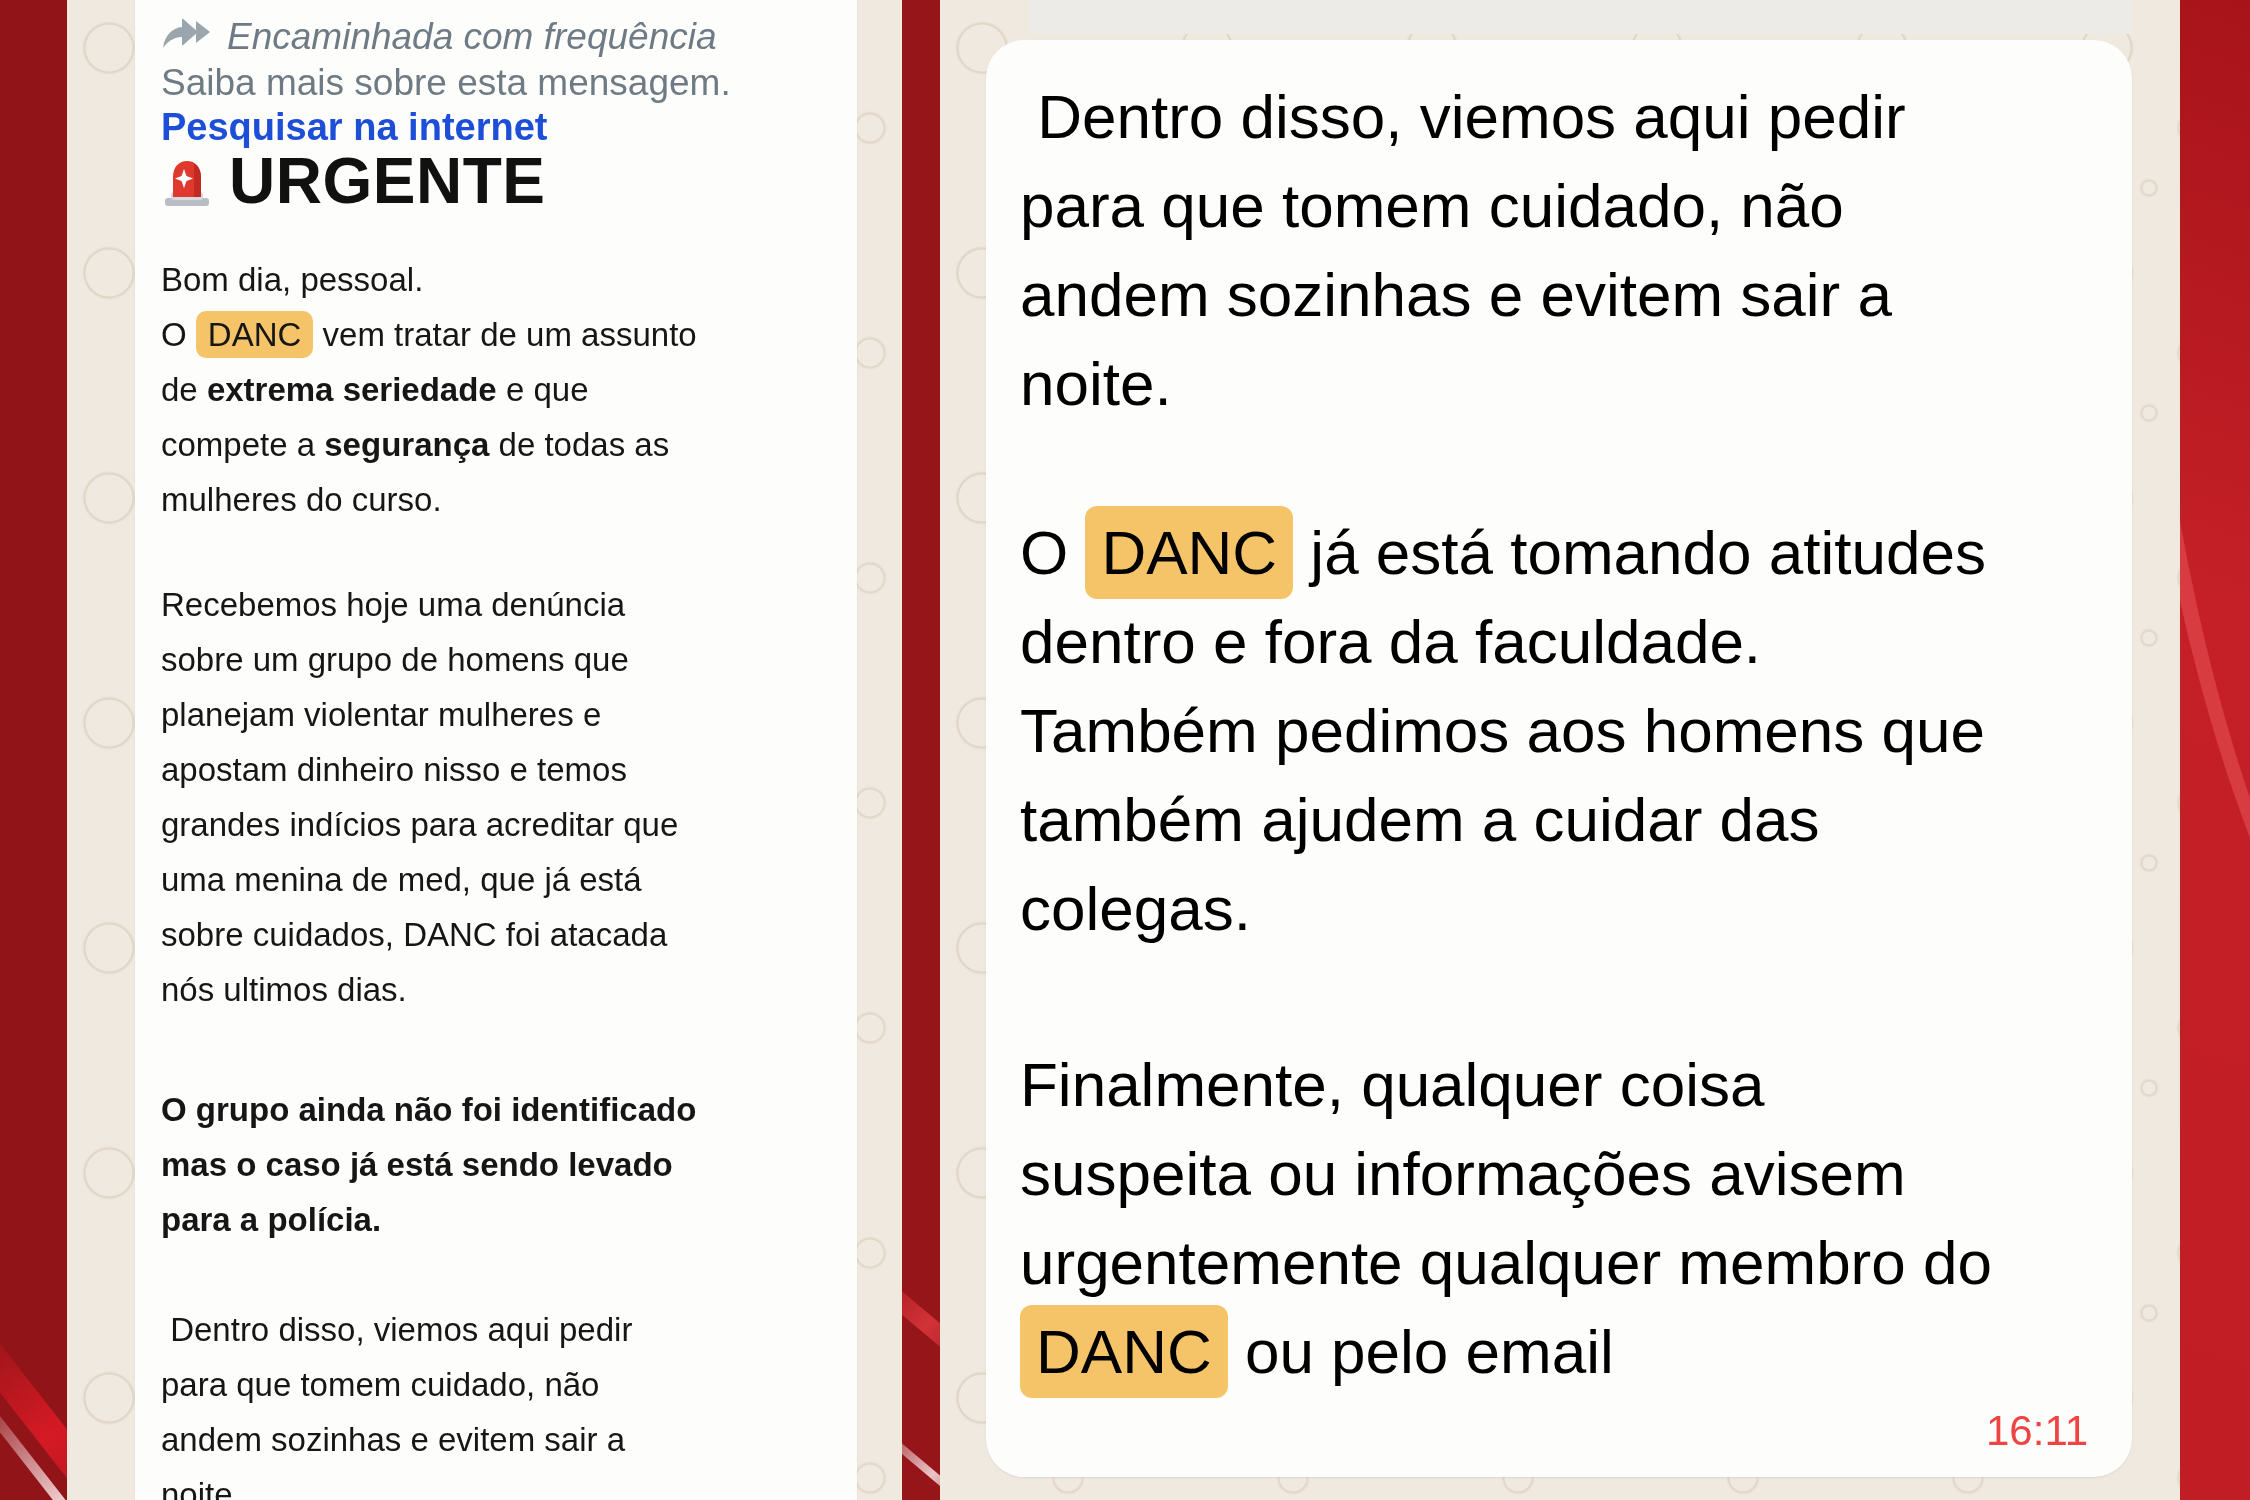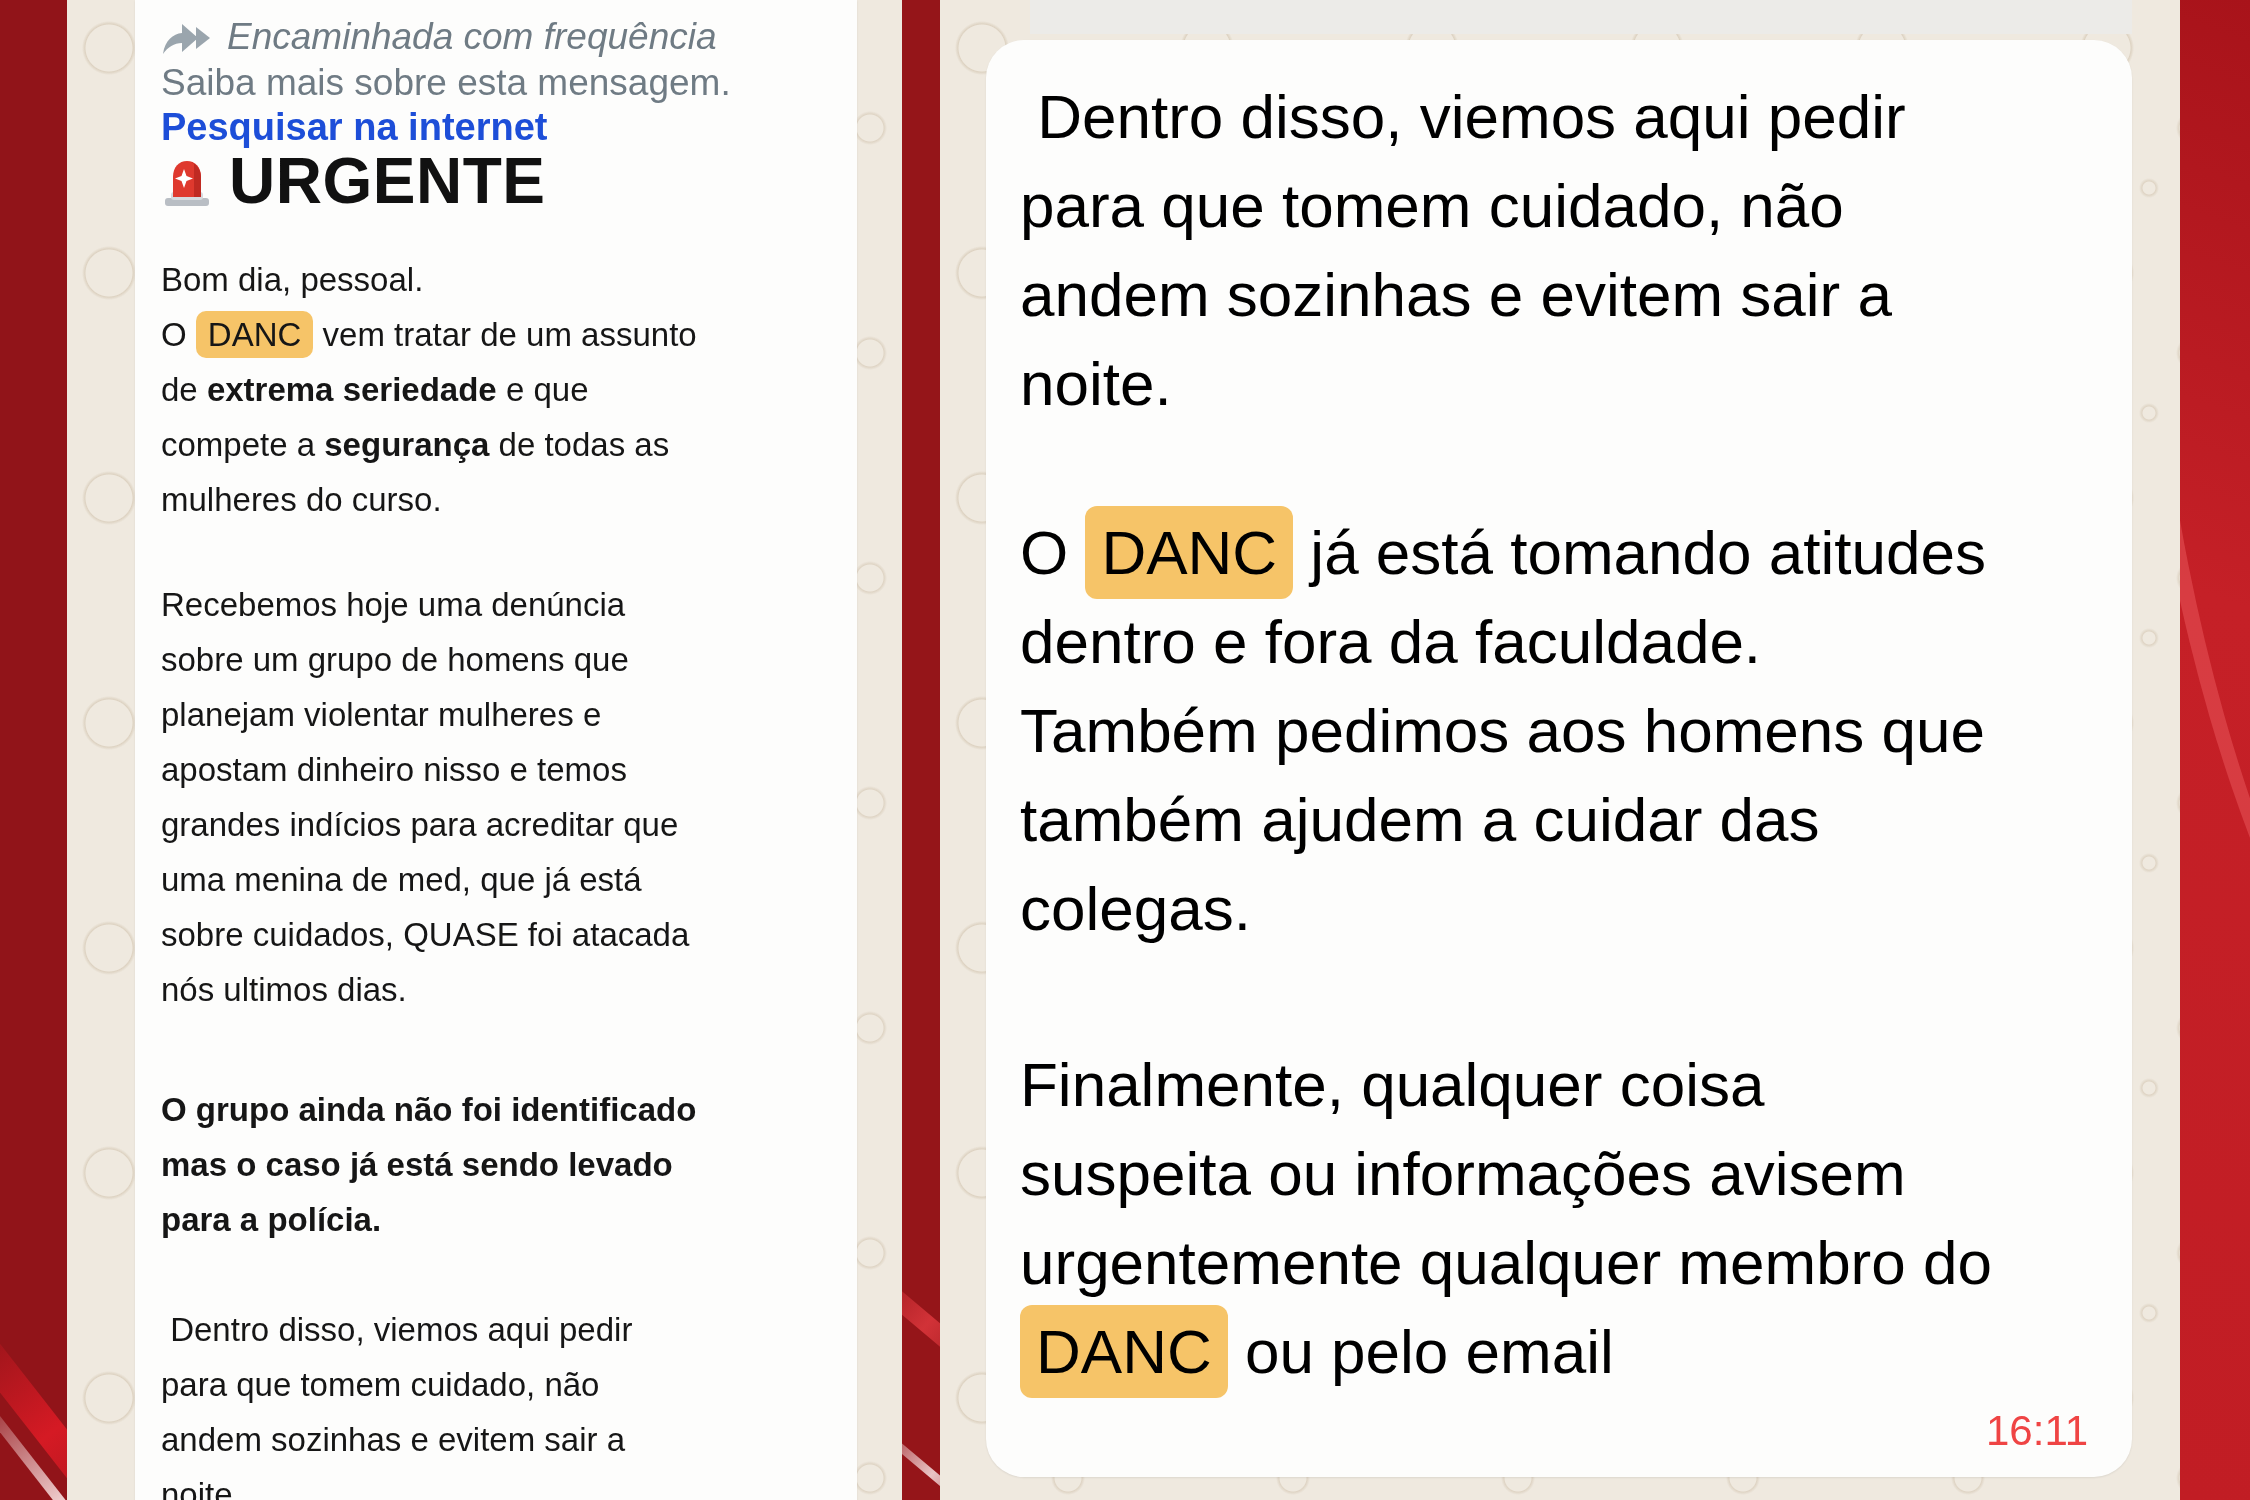--- a/index.html
+++ b/index.html
@@ -53,21 +53,21 @@
     background-size:225px 225px;
   }
   .panel-left{left:67px;width:835px;}
   .panel-right{left:940px;width:1240px;}
   
   .bubble{position:absolute;background:#fdfdfc;box-shadow:0 1px 2px rgba(0,0,0,.08);}
   .bubble-left{left:68px;top:0;width:722px;height:1500px;padding:8px 30px 0 26px;box-sizing:border-box;}
   .bubble-right{left:46px;top:40px;width:1146px;height:1437px;border-radius:38px;padding:30px 36px 0 34px;box-sizing:border-box;}
   .top-strip{position:absolute;left:90px;top:0;width:1102px;height:34px;background:#ecebe8;}
   
-  .meta-row{display:flex;align-items:flex-end;gap:14px;margin:8px 0 0 0;}
+  .meta-row{display:flex;align-items:flex-start;gap:14px;margin:8px 0 0 0;}
   .meta{font-size:37px;line-height:42px;color:#6f7b84;}
   .italic{font-style:italic;}
   .learn{margin-top:4px;}
   .search-link{margin-top:2px;font-size:38px;line-height:42px;font-weight:700;color:#1d4ed8;}
   .urgent-row{display:flex;align-items:center;gap:16px;margin-top:4px;height:58px;}
   .urgent{font-size:64px;line-height:56px;font-weight:700;color:#111;letter-spacing:.5px;}
   
   .para{margin:0;}
   .ln{white-space:pre-wrap;}
   .bubble-left .ln{font-size:33px;line-height:55px;color:#161616;}
@@ -139,21 +139,21 @@
         <div class="ln">mulheres do curso.</div>
       </div>
 
       <div class="para mt-p2">
         <div class="ln">Recebemos hoje uma denúncia</div>
         <div class="ln">sobre um grupo de homens que</div>
         <div class="ln">planejam violentar mulheres e</div>
         <div class="ln">apostam dinheiro nisso e temos</div>
         <div class="ln">grandes indícios para acreditar que</div>
         <div class="ln">uma menina de med, que já está</div>
-        <div class="ln">sobre cuidados, QUASE foi atacada</div>
+        <div class="ln">sobre cuidados, DANC foi atacada</div>
         <div class="ln">nós ultimos dias.</div>
       </div>
 
       <div class="para mt-p3">
         <div class="ln">O grupo ainda não foi identificado</div>
         <div class="ln">mas o caso já está sendo levado</div>
         <div class="ln">para a polícia.</div>
       </div>
 
       <div class="para mt-p4">

